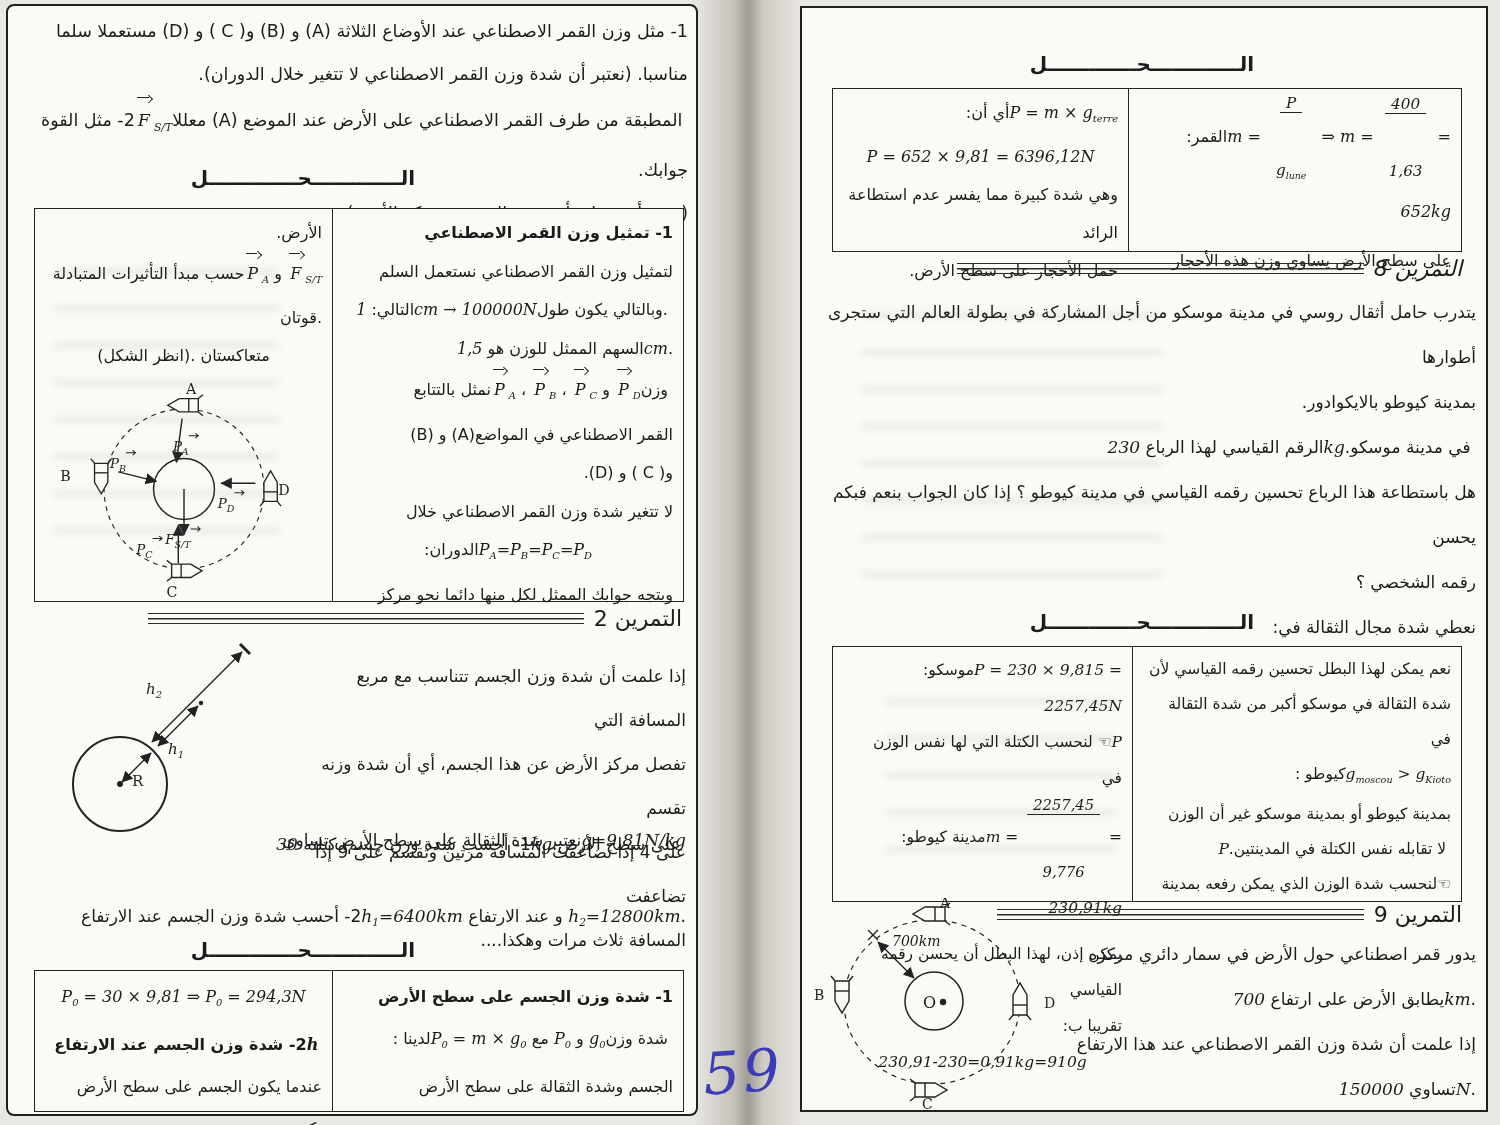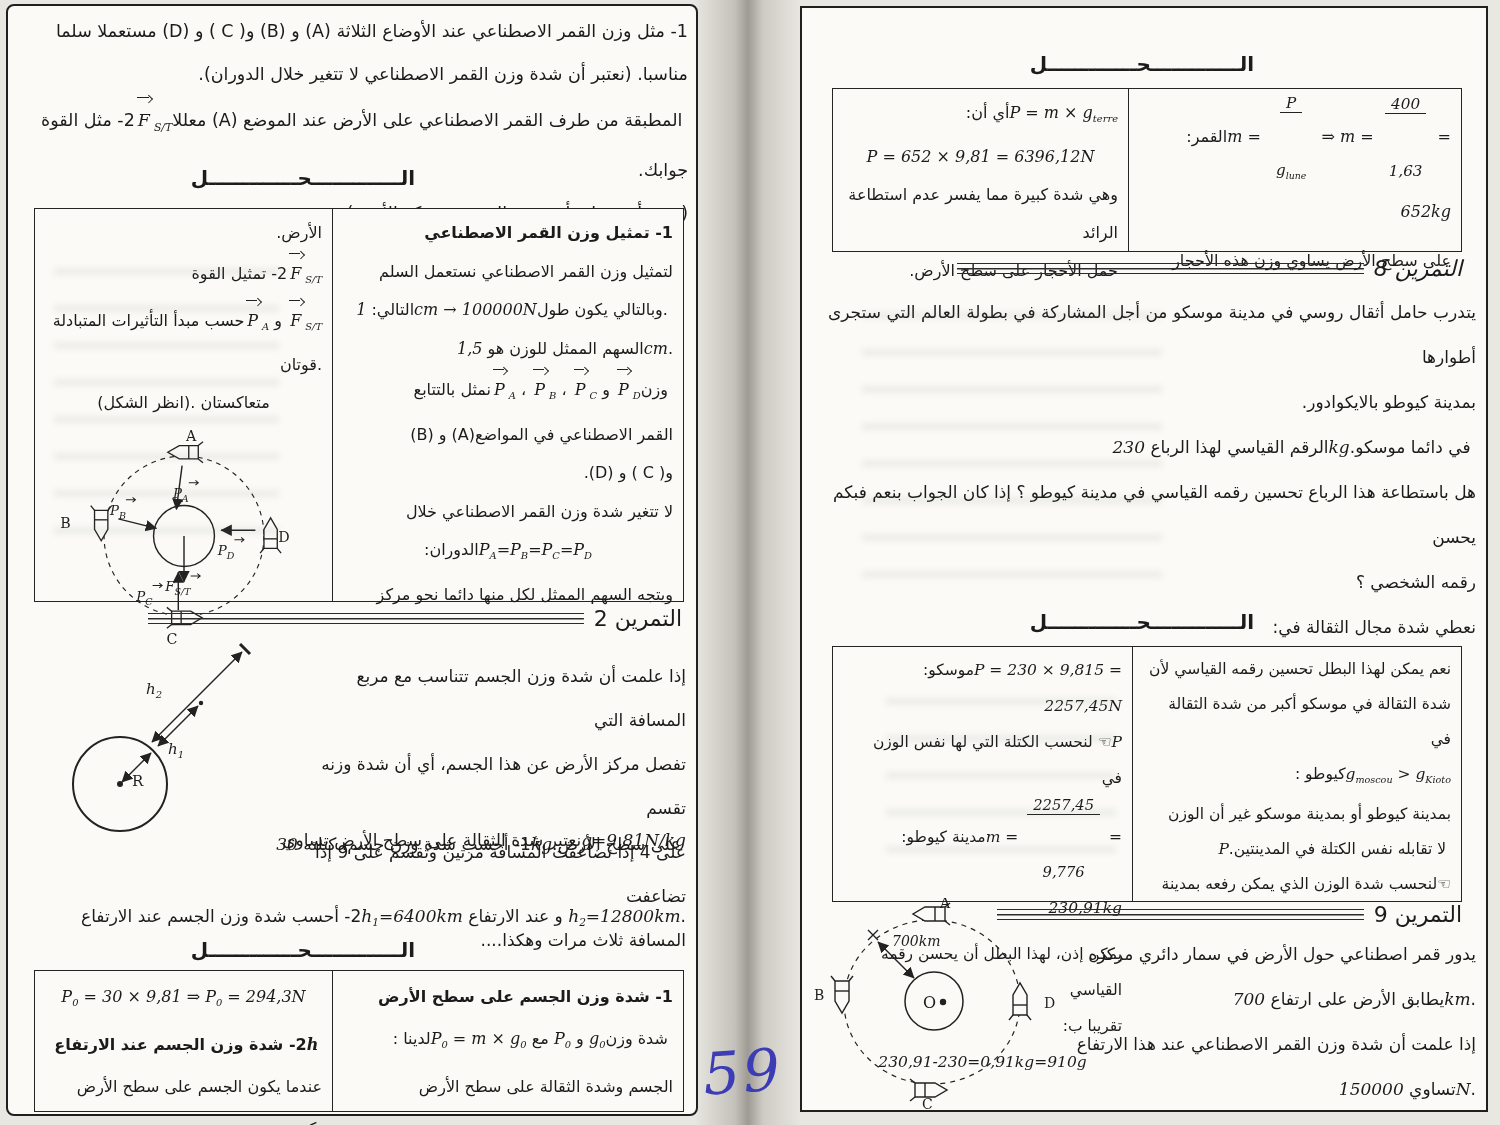--- a/index.html
+++ b/index.html
@@ -62,25 +62,24 @@
     <div class="col" style="width:350px;font-size:16px;line-height:38.5px;">
       <div class="line bold">1- تمثيل وزن القمر الاصطناعي</div>
       <div class="line"><span class="ar">لتمثيل وزن القمر الاصطناعي نستعمل السلم</span></div>
       <div class="line"><span class="ar">التالي: </span><span class="mrun" dir="ltr"><span class="mt">1cm → 100000N</span></span><span class="ar"> .وبالتالي يكون طول</span></div>
       <div class="line"><span class="ar">السهم الممثل للوزن هو </span><span class="mrun" dir="ltr"><span class="mt">1,5cm</span></span><span class="ar">.</span></div>
       <div class="line"><span class="ar">نمثل بالتتابع </span><span class="mrun" dir="ltr"><span class="mt vec">P</span><sub>A</sub></span><span class="ar"> ، </span><span class="mrun" dir="ltr"><span class="mt vec">P</span><sub>B</sub></span><span class="ar"> ، </span><span class="mrun" dir="ltr"><span class="mt vec">P</span><sub>C</sub></span><span class="ar"> و </span><span class="mrun" dir="ltr"><span class="mt vec">P</span><sub>D</sub></span><span class="ar"> وزن</span></div>
       <div class="line"><span class="ar">القمر الاصطناعي في المواضع(A) و (B)</span></div>
       <div class="line"><span class="ar">و( C ) و (D).</span></div>
       <div class="line"><span class="ar">لا تتغير شدة وزن القمر الاصطناعي خلال</span></div>
       <div class="line center"><span class="ar">الدوران:</span><span class="mrun" dir="ltr"><span class="mt">P</span><sub>A</sub><span class="mt">=P</span><sub>B</sub><span class="mt">=P</span><sub>C</sub><span class="mt">=P</span><sub>D</sub></span></div>
-      <div class="line"><span class="ar">ويتجه السهم الممثل لكل منها دائما نحو مركز</span></div>
+      <div class="line"><span class="ar">ويتجه جوابك الممثل لكل منها دائما نحو مركز</span></div>
     </div>
     <div class="col" style="font-size:16px;line-height:38px;">
       <div class="line"><span class="ar">الأرض.</span></div>
-      <div class="line"><span class="ar">2- تمثيل القوة </span><span class="mrun" dir="ltr"><span class="mt vec">F</span><sub>S/T</sub></span></div>
       <div class="line"><span class="ar">حسب مبدأ التأثيرات المتبادلة </span><span class="mrun" dir="ltr"><span class="mt vec">P</span><sub>A</sub></span><span class="ar"> و </span><span class="mrun" dir="ltr"><span class="mt vec">F</span><sub>S/T</sub></span><span class="ar"> .قوتان</span></div>
       <div class="line center"><span class="ar">متعاكستان .(انظر الشكل)</span></div>
 
       <svg width="276" height="228" viewBox="0 0 290 232">
         <defs>
           <marker id="ah1" markerWidth="10" markerHeight="9" refX="7.5" refY="4" orient="auto-start-reverse">
             <path d="M0,0 L8,4 L0,8 Z" fill="#222"></path>
           </marker>
           <g id="rocket1" fill="#fbfaf6" stroke="#222" stroke-width="1.4">
             <path d="M -13 -7 H 7 L 19 0 L 7 7 H -13 Z"></path>
@@ -193,21 +192,21 @@
   </div>
 
   <div class="exhead" style="top:248px;left:155px;right:24px;font-style:italic;">
     <div class="exlines"></div>
     <div class="exlabel">التمرين 8</div>
   </div>
 
   <div class="abs" style="top:282px;left:12px;right:10px;font-size:17px;line-height:45px;">
     <div class="line"><span class="ar">يتدرب حامل أثقال روسي في مدينة موسكو من أجل المشاركة في بطولة العالم التي ستجرى أطوارها</span></div>
     <div class="line"><span class="ar">بمدينة كيوطو  بالايكوادور.</span></div>
-    <div class="line"><span class="ar">الرقم القياسي لهذا الرباع </span><span class="mrun" dir="ltr"><span class="mt">230kg</span></span><span class="ar"> في دائما موسكو.</span></div>
+    <div class="line"><span class="ar">الرقم القياسي لهذا الرباع </span><span class="mrun" dir="ltr"><span class="mt">230kg</span></span><span class="ar"> في مدينة موسكو.</span></div>
     <div class="line"><span class="ar">هل باستطاعة هذا الرباع تحسين رقمه القياسي في مدينة كيوطو ؟ إذا كان الجواب بنعم فبكم يحسن</span></div>
     <div class="line"><span class="ar">رقمه الشخصي ؟</span></div>
     <div class="line"><span class="ar">نعطي شدة مجال الثقالة في:</span></div>
     <div class="line" style="margin-right:170px;"><span class="ar">مدينة كيوطو: </span><span class="mrun" dir="ltr"><span class="mt">g</span><sub>Kioto</sub><span class="mt">=9,776N/kg</span></span></div>
     <div class="line" style="margin-right:130px;"><span class="ar">مدينة موسكو: </span><span class="mrun" dir="ltr"><span class="mt">g</span><sub>moscou</sub><span class="mt">=9,815N/kg</span></span></div>
   </div>
 
   <div class="sol-header" style="top:602px;left:130px;width:420px;">الـــــــــــــحـــــــــــــل</div>
 
   <div class="solbox" style="top:638px;left:30px;width:630px;height:256px;">

